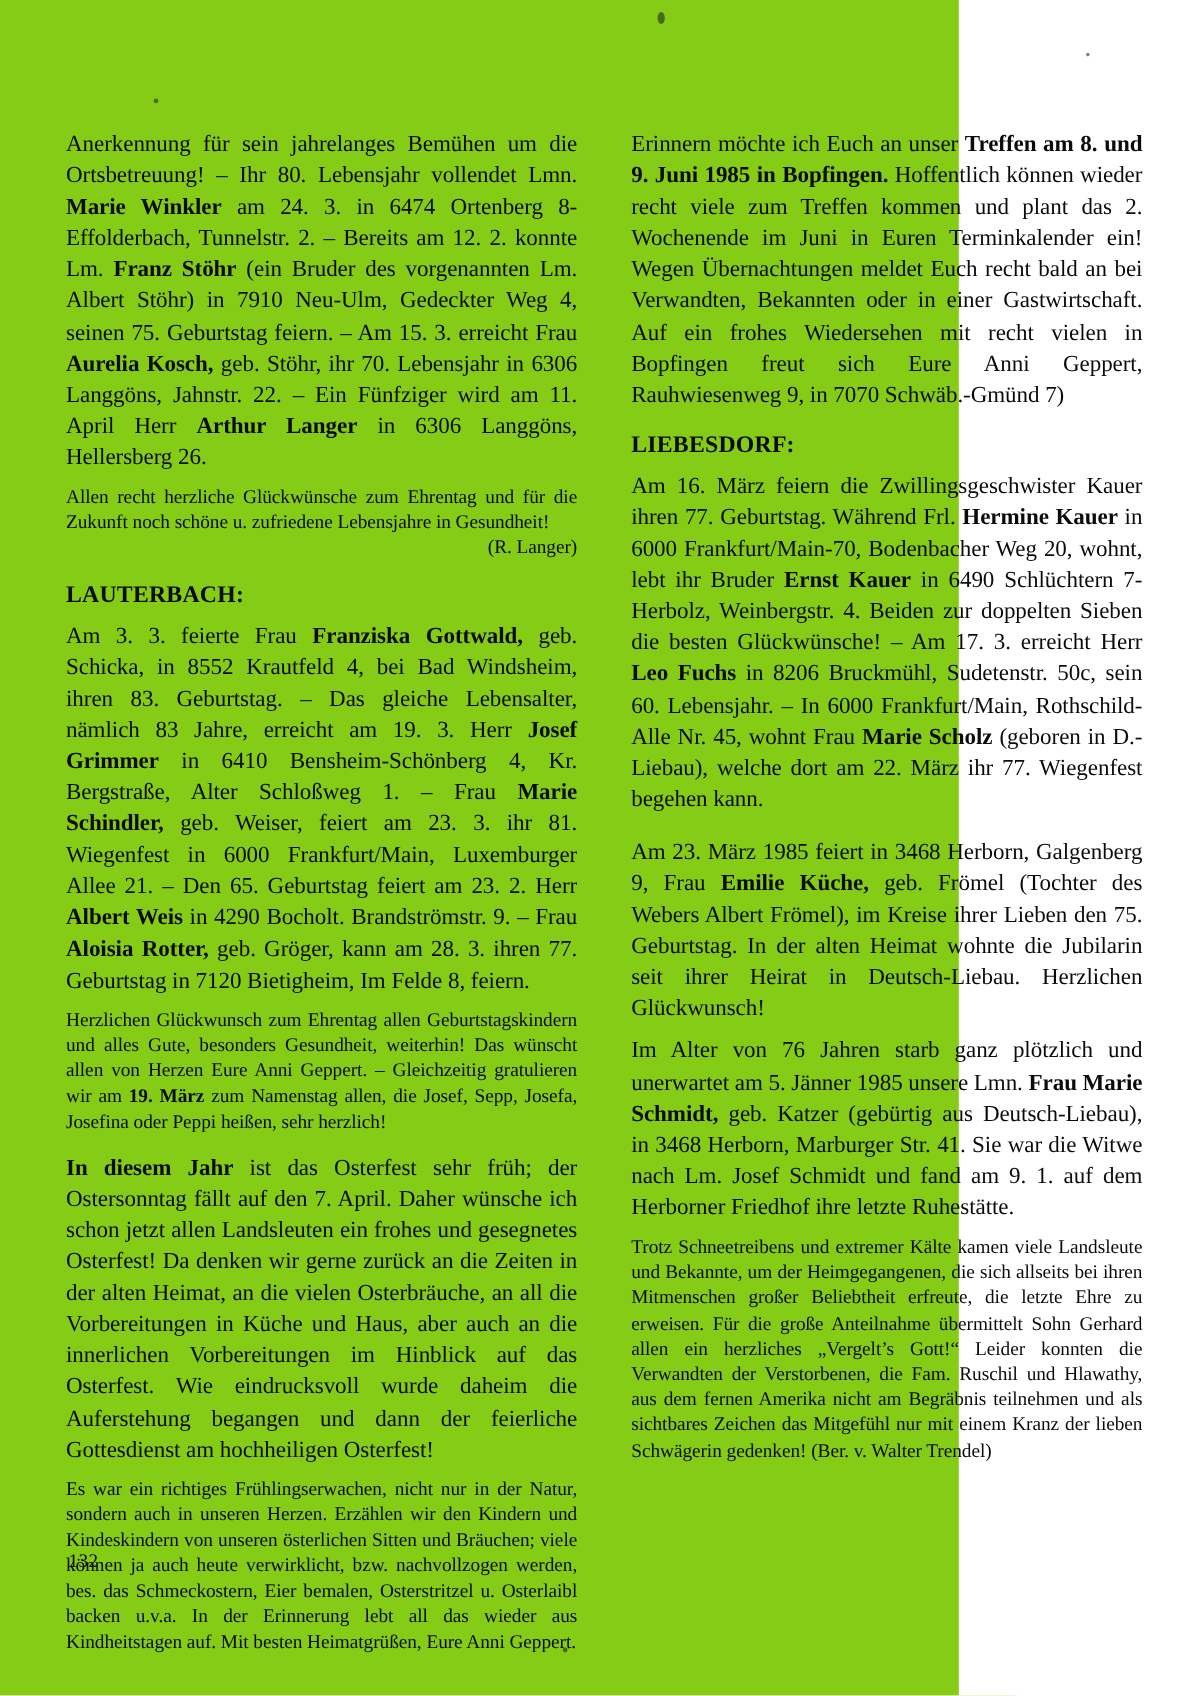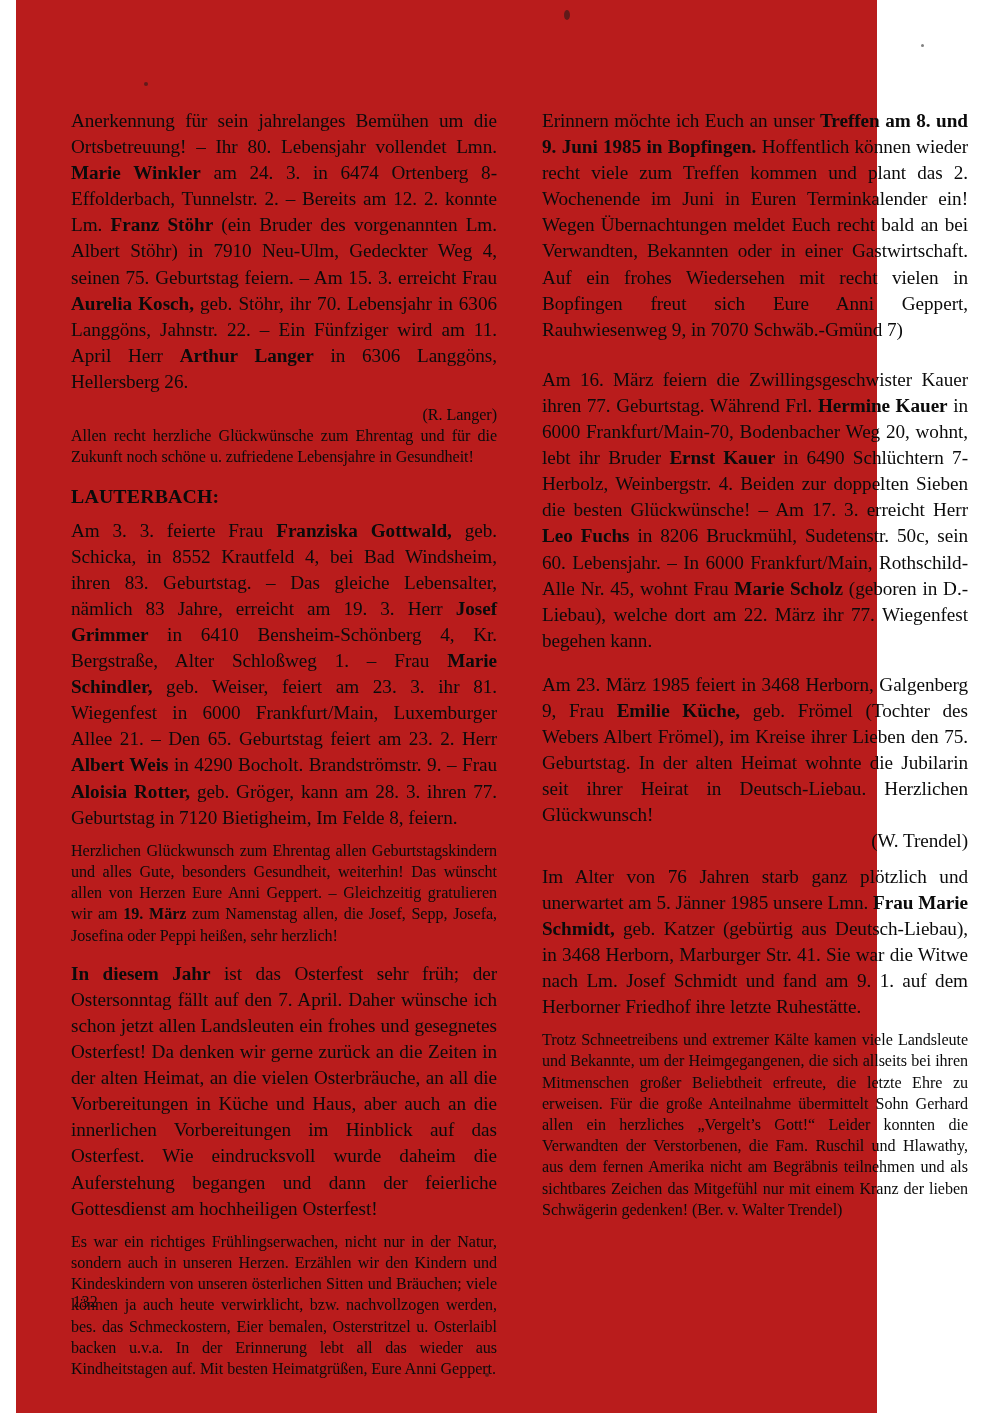--- a/index.html
+++ b/index.html
@@ -10,24 +10,24 @@
   body {
     width: 1000px;
     height: 1413px;
     position: relative;
     font-family: "Liberation Serif", serif;
     color: #0b0b0b;
     overflow: hidden;
   }
   .page {
     position: absolute;
-    left: 16px; top: 0;
-    width: 861px;
+    left: 0; top: 0;
+    width: 799px;
     height: 1413px;
-    background: #b91c1c;
+    background: #84cc16;
   }
   .speck {
     position: absolute;
     background: #1a1a1a;
     border-radius: 50%;
     opacity: .55;
   }
   .columns {
     position: absolute;
     left: 55px;
@@ -82,43 +82,43 @@
   <div class="speck" style="left:548px; top:10px; width:6px; height:10px;"></div>
   <div class="speck" style="left:128px; top:82px; width:4px; height:4px;"></div>
   <div class="speck" style="left:905px; top:44px; width:3px; height:3px;"></div>
   <div class="speck" style="left:469px; top:1373px; width:4px; height:4px;"></div>
 
   <div class="columns">
 
     <div class="col">
       <p class="big">Anerkennung für sein jahrelanges Bemühen um die Ortsbetreuung! – Ihr 80. Lebensjahr vollendet Lmn. <b>Marie Winkler</b> am 24. 3. in 6474 Ortenberg 8-Effolderbach, Tunnelstr. 2. – Bereits am 12. 2. konnte Lm. <b>Franz Stöhr</b> (ein Bruder des vorgenannten Lm. Albert Stöhr) in 7910 Neu-Ulm, Gedeckter Weg 4, seinen 75. Geburtstag feiern. – Am 15. 3. erreicht Frau <b>Aurelia Kosch,</b> geb. Stöhr, ihr 70. Lebensjahr in 6306 Langgöns, Jahnstr. 22. – Ein Fünfziger wird am 11. April Herr <b>Arthur Langer</b> in 6306 Langgöns, Hellersberg 26.</p>
       <div class="gap-s"></div>
+      <p class="small">Allen recht herzliche Glückwünsche zum Ehrentag und für die Zukunft noch schöne u. zufriedene Lebensjahre in Gesundheit!</p>
       <p class="small right">(R. Langer)</p>
-      <p class="small">Allen recht herzliche Glückwünsche zum Ehrentag und für die Zukunft noch schöne u. zufriedene Lebensjahre in Gesundheit!</p>
       <div class="gap-m"></div>
       <p class="head">LAUTERBACH:</p>
       <div class="gap-s"></div>
       <p class="big">Am 3. 3. feierte Frau <b>Franziska Gottwald,</b> geb. Schicka, in 8552 Krautfeld 4, bei Bad Windsheim, ihren 83. Geburtstag. – Das gleiche Lebensalter, nämlich 83 Jahre, erreicht am 19. 3. Herr <b>Josef Grimmer</b> in 6410 Bensheim-Schönberg 4, Kr. Bergstraße, Alter Schloßweg 1. – Frau <b>Marie Schindler,</b> geb. Weiser, feiert am 23. 3. ihr 81. Wiegenfest in 6000 Frankfurt/Main, Luxemburger Allee 21. – Den 65. Geburtstag feiert am 23. 2. Herr <b>Albert Weis</b> in 4290 Bocholt. Brandströmstr. 9. – Frau <b>Aloisia Rotter,</b> geb. Gröger, kann am 28. 3. ihren 77. Geburtstag in 7120 Bietigheim, Im Felde 8, feiern.</p>
       <div class="gap-s"></div>
       <p class="small">Herzlichen Glückwunsch zum Ehrentag allen Geburtstagskindern und alles Gute, besonders Gesundheit, weiterhin! Das wünscht allen von Herzen Eure Anni Geppert. – Gleichzeitig gratulieren wir am <b>19. März</b> zum Namenstag allen, die Josef, Sepp, Josefa, Josefina oder Peppi heißen, sehr herzlich!</p>
       <div class="gap-m"></div>
       <p class="big"><b>In diesem Jahr</b> ist das Osterfest sehr früh; der Ostersonntag fällt auf den 7. April. Daher wünsche ich schon jetzt allen Landsleuten ein frohes und gesegnetes Osterfest! Da denken wir gerne zurück an die Zeiten in der alten Heimat, an die vielen Osterbräuche, an all die Vorbereitungen in Küche und Haus, aber auch an die innerlichen Vorbereitungen im Hinblick auf das Osterfest. Wie eindrucksvoll wurde daheim die Auferstehung begangen und dann der feierliche Gottesdienst am hochheiligen Osterfest!</p>
       <div class="gap-s"></div>
       <p class="small">Es war ein richtiges Frühlingserwachen, nicht nur in der Natur, sondern auch in unseren Herzen. Erzählen wir den Kindern und Kindeskindern von unseren österlichen Sitten und Bräuchen; viele können ja auch heute verwirklicht, bzw. nachvollzogen werden, bes. das Schmeckostern, Eier bemalen, Osterstritzel u. Osterlaibl backen u.v.a. In der Erinnerung lebt all das wieder aus Kindheitstagen auf. Mit besten Heimatgrüßen, Eure Anni Geppert.</p>
     </div>
 
     <div class="col">
       <p class="big">Erinnern möchte ich Euch an unser <b>Treffen am 8. und 9. Juni 1985 in Bopfingen.</b> Hoffentlich können wieder recht viele zum Treffen kommen und plant das 2. Wochenende im Juni in Euren Terminkalender ein! Wegen Übernachtungen meldet Euch recht bald an bei Verwandten, Bekannten oder in einer Gastwirtschaft. Auf ein frohes Wiedersehen mit recht vielen in Bopfingen freut sich Eure Anni Geppert, Rauhwiesenweg 9, in 7070 Schwäb.-Gmünd 7)</p>
       <div class="gap-m"></div>
+      <p class="head">LIEBESDORF:</p>
       <div class="gap-s"></div>
       <p class="big">Am 16. März feiern die Zwillingsgeschwister Kauer ihren 77. Geburtstag. Während Frl. <b>Hermine Kauer</b> in 6000 Frankfurt/Main-70, Bodenbacher Weg 20, wohnt, lebt ihr Bruder <b>Ernst Kauer</b> in 6490 Schlüchtern 7-Herbolz, Weinbergstr. 4. Beiden zur doppelten Sieben die besten Glückwünsche! – Am 17. 3. erreicht Herr <b>Leo Fuchs</b> in 8206 Bruckmühl, Sudetenstr. 50c, sein 60. Lebensjahr. – In 6000 Frankfurt/Main, Rothschild-Alle Nr. 45, wohnt Frau <b>Marie Scholz</b> (geboren in D.-Liebau), welche dort am 22. März ihr 77. Wiegenfest begehen kann.</p>
       <div class="gap-s"></div>
       <div class="gap-s"></div>
       <p class="big">Am 23. März 1985 feiert in 3468 Herborn, Galgenberg 9, Frau <b>Emilie Küche,</b> geb. Frömel (Tochter des Webers Albert Frömel), im Kreise ihrer Lieben den 75. Geburtstag. In der alten Heimat wohnte die Jubilarin seit ihrer Heirat in Deutsch-Liebau. Herzlichen Glückwunsch!</p>
-      <p class="big right">(W. Trendel)</p>
       <div class="gap-s"></div>
       <p class="big">Im Alter von 76 Jahren starb ganz plötzlich und unerwartet am 5. Jänner 1985 unsere Lmn. <b>Frau Marie Schmidt,</b> geb. Katzer (gebürtig aus Deutsch-Liebau), in 3468 Herborn, Marburger Str. 41. Sie war die Witwe nach Lm. Josef Schmidt und fand am 9. 1. auf dem Herborner Friedhof ihre letzte Ruhestätte.</p>
       <div class="gap-s"></div>
       <p class="small">Trotz Schneetreibens und extremer Kälte kamen viele Landsleute und Bekannte, um der Heimgegangenen, die sich allseits bei ihren Mitmenschen großer Beliebtheit erfreute, die letzte Ehre zu erweisen. Für die große Anteilnahme übermittelt Sohn Gerhard allen ein herzliches „Vergelt’s Gott!“ Leider konnten die Verwandten der Verstorbenen, die Fam. Ruschil und Hlawathy, aus dem fernen Amerika nicht am Begräbnis teilnehmen und als sichtbares Zeichen das Mitgefühl nur mit einem Kranz der lieben Schwägerin gedenken! (Ber. v. Walter Trendel)</p>
       <div class="gap-m"></div>
     </div>
 
   </div>
 
   <div class="pageno">132</div>

